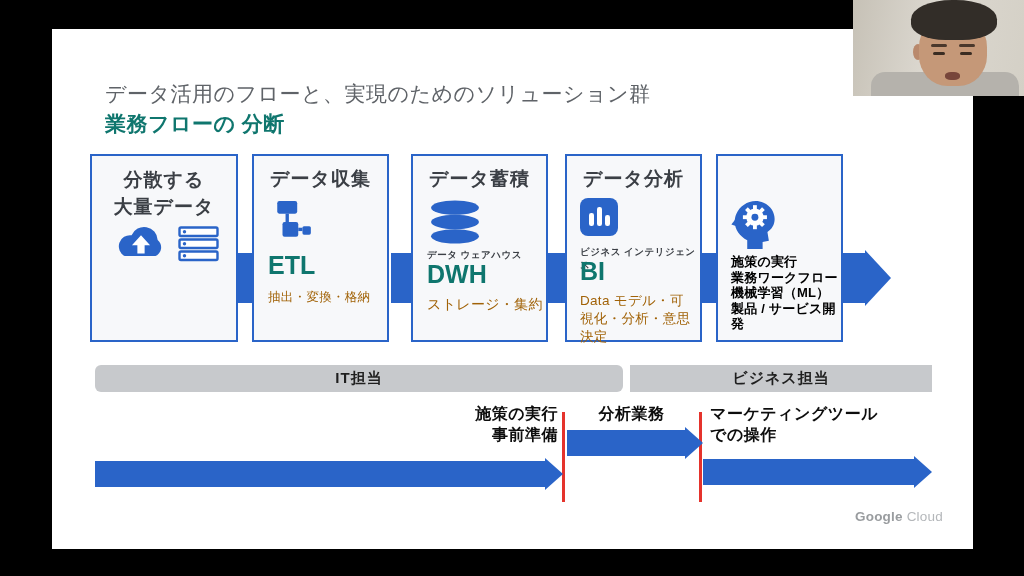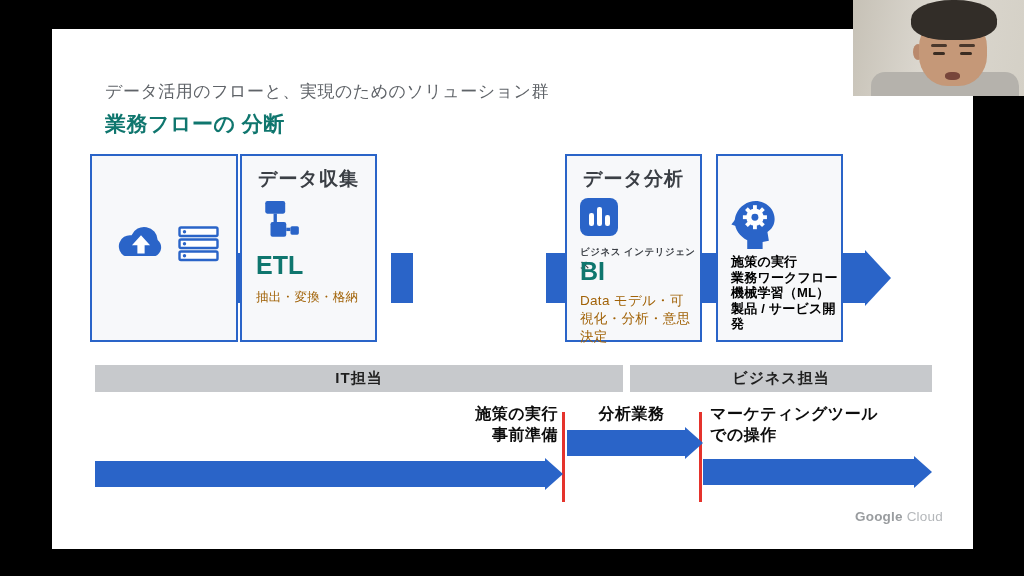--- a/index.html
+++ b/index.html
@@ -7,21 +7,21 @@
     width:1024px;height:576px;position:relative;background:#000;
     font-family:"Liberation Sans","DejaVu Sans",sans-serif;
     overflow:hidden;
   }
   .abs{position:absolute;}
   .pre{white-space:pre-line;}
 
   
   #slide{left:52px;top:29px;width:921px;height:520px;background:#ffffff;}
 
-  .slide-title{left:53px;top:51px;width:700px;font-size:17px;color:#5f6368;letter-spacing:.5px;}
+  .slide-title{left:53px;top:51px;width:700px;font-size:21px;color:#5f6368;letter-spacing:.5px;}
   .slide-subtitle{left:53px;top:81px;width:500px;font-size:21px;font-weight:bold;color:#0f766e;letter-spacing:.5px;}
 
   
   .flow-box{
     top:125px;height:188px;background:#f7f8fa;border:2px solid #2a64c8;
     box-sizing:border-box;z-index:2;
   }
   .box-title{width:100%;text-align:center;font-size:19px;font-weight:bold;color:#3b3f45;letter-spacing:1px;}
   .box-caption{font-size:9.5px;font-weight:bold;color:#3b3f45;letter-spacing:.5px;}
   .box-acronym{font-size:25px;font-weight:bold;color:#0f766e;}
@@ -33,21 +33,21 @@
   .final-arrow-body{left:791px;top:224px;width:22px;height:50px;background:#2a64c8;}
   .final-arrow-head{
     left:813px;top:221px;width:0;height:0;
     border-top:28px solid transparent;border-bottom:28px solid transparent;
     border-left:26px solid #2a64c8;
   }
 
   
   .role-bar{top:336px;height:27px;background:#c7c9cc;display:flex;align-items:center;justify-content:center;
     font-size:15px;font-weight:bold;color:#1f1f1f;letter-spacing:1px;}
-  #role-it{left:43px;width:528px;}
+  #role-it{left:43px;width:528px;border-radius:6px;}
   #role-biz{left:578px;width:302px;}
 
   
   .phase-label{top:374px;font-size:16px;font-weight:bold;color:#0d0d0d;line-height:21px;letter-spacing:.5px;}
   #phase-prep{left:300px;width:206px;text-align:right;}
   #phase-analysis{left:511px;width:137px;text-align:center;}
   #phase-marketing{left:658px;width:230px;text-align:left;}
 
   
   .red-line{top:383px;width:3px;height:90px;background:#e5332c;}
@@ -88,20 +88,22 @@
 </style>
 </head>
 <body>
 
 <div id="slide" class="abs">
 
   <div class="abs slide-title">データ活用のフローと、実現のためのソリューション群</div>
   <div class="abs slide-subtitle">業務フローの 分断</div>
 
   <div class="abs flow-box" style="left:38px;width:148px;">
+    <div class="abs box-title pre" style="top:10px;line-height:27px;">分散する
+大量データ</div>
     <span class="abs" style="left:20px;top:66px;">
       <svg width="58" height="41" viewBox="0 0 64 44">
         <path d="M50.4 19.2A15 15 0 0 0 21.6 14 12.3 12.3 0 0 0 14 37h34a10.6 10.6 0 0 0 2.4-17.8z" fill="#2a64c8"></path>
         <path d="M32 14l10 11h-6v9h-8v-9h-6z" fill="#ffffff"></path>
       </svg>
     </span>
     <span class="abs" style="left:86px;top:70px;">
       <svg width="42" height="36" viewBox="0 0 42 36">
         <g stroke="#2a64c8" stroke-width="2.4" fill="#ffffff">
           <rect x="1.5" y="1.5" width="38" height="8.5" rx="1.5"></rect>
@@ -110,39 +112,54 @@
         </g>
         <g fill="#2a64c8">
           <circle cx="6.5" cy="5.8" r="1.7"></circle>
             <circle cx="6.5" cy="17.8" r="1.7"></circle>
             <circle cx="6.5" cy="29.8" r="1.7"></circle>
         </g>
       </svg>
     </span>
   </div>
 
-  <div class="abs flow-box" style="left:188px;width:137px;">
+  <div class="abs flow-box" style="left:200px;width:137px;">
     <div class="abs box-title" style="top:10px;">データ収集</div>
     <span class="abs" style="left:18px;top:44px;">
       <svg width="42" height="42" viewBox="0 0 40 40">
         <g fill="#2a64c8">
           <rect x="5" y="1" width="19" height="12" rx="2"></rect>
           <rect x="10" y="21" width="15" height="14" rx="2"></rect>
           <rect x="29" y="25" width="8" height="8" rx="1.5"></rect>
         </g>
         <g stroke="#2a64c8" stroke-width="3.2" fill="none">
           <path d="M14.5 13v8"></path>
             <path d="M25 28h4"></path>
         </g>
       </svg>
     </span>
     <div class="abs box-acronym" style="left:14px;top:95px;">ETL</div>
     <div class="abs box-desc" style="left:14px;top:133px;">抽出・変換・格納</div>
   </div>
 
+  <div class="abs flow-box" style="left:359px;width:137px;">
+    <div class="abs box-title" style="top:10px;">データ蓄積</div>
+    <span class="abs" style="left:14px;top:44px;">
+      <svg width="56" height="44" viewBox="0 0 56 46">
+        <g fill="#2a64c8">
+          <ellipse cx="28" cy="8" rx="25" ry="7.5"></ellipse>
+          <ellipse cx="28" cy="23" rx="25" ry="7.5"></ellipse>
+          <ellipse cx="28" cy="38" rx="25" ry="7.5"></ellipse>
+        </g>
+      </svg>
+    </span>
+    <div class="abs box-caption" style="left:14px;top:93px;">データ ウェアハウス</div>
+    <div class="abs box-acronym" style="left:14px;top:104px;">DWH</div>
+    <div class="abs box-desc" style="left:14px;top:140px;font-size:14px;">ストレージ・集約</div>
+  </div>
 
   <div class="abs flow-box" style="left:513px;width:137px;">
     <div class="abs box-title" style="top:10px;">データ分析</div>
     <span class="abs" style="left:13px;top:42px;">
       <svg width="38" height="38" viewBox="0 0 38 38">
         <rect x="0" y="0" width="38" height="38" rx="8" fill="#2a64c8"></rect>
         <g fill="#ffffff">
           <rect x="9" y="15" width="5" height="13" rx="2.2"></rect>
           <rect x="17" y="9" width="5" height="19" rx="2.2"></rect>
           <rect x="25" y="17" width="5" height="11" rx="2.2"></rect>

